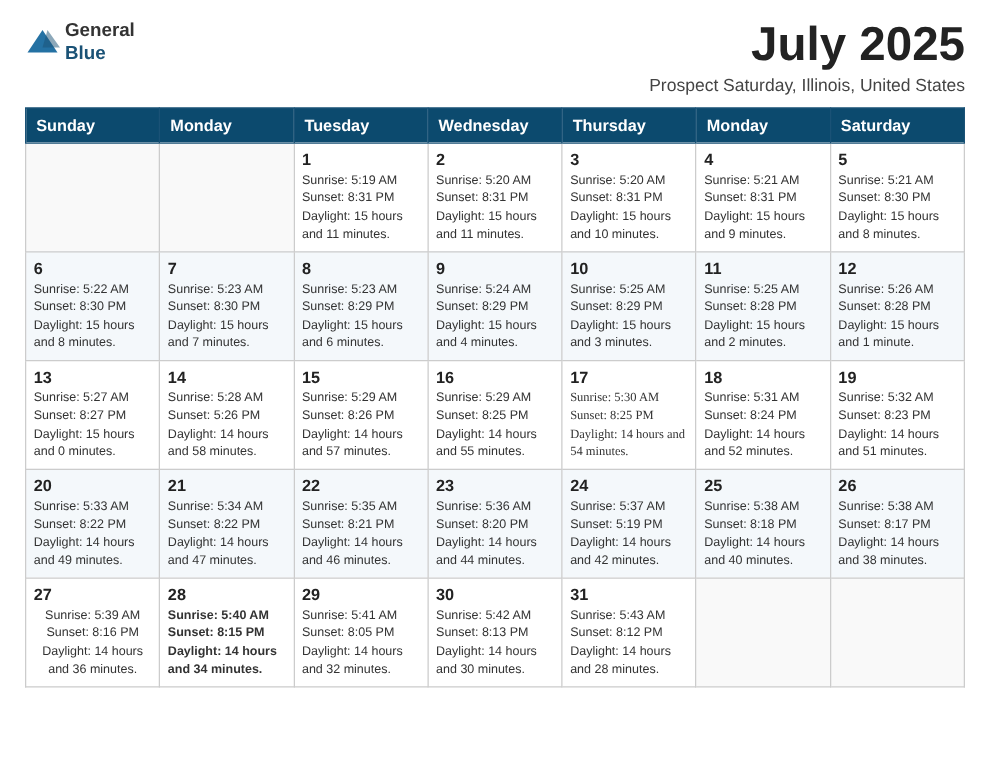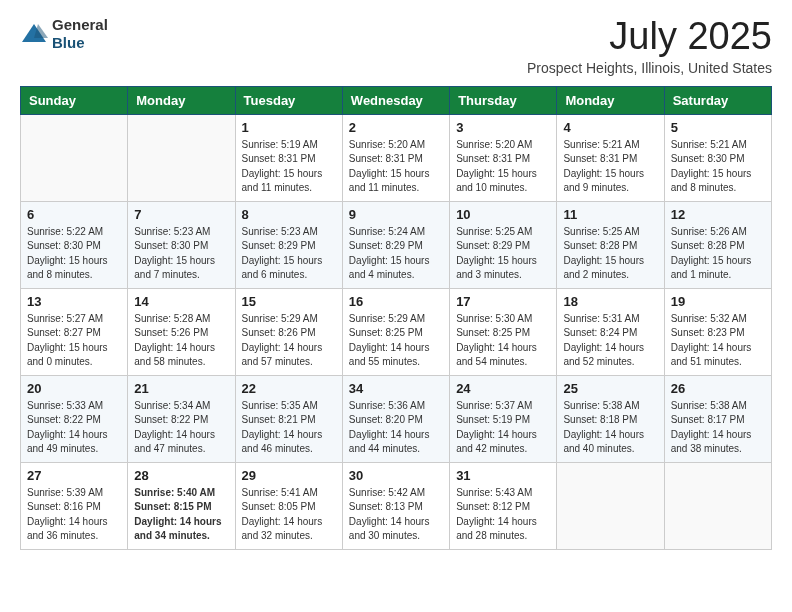--- a/index.html
+++ b/index.html
@@ -30,36 +30,36 @@
     .logo-blue { color: #1a5276; }
     .logo-icon {
       width: 28px;
       height: 28px;
     }
     .title-block {
       text-align: right;
     }
     .month-title {
       font-size: 38px;
-      font-weight: normal;
+      font-weight: bold;
       color: #222;
       line-height: 1.1;
     }
     .location {
       font-size: 14px;
       color: #444;
       margin-top: 2px;
     }
     .calendar {
       width: 100%;
       border-collapse: collapse;
       border: 1px solid #bbb;
     }
     .calendar th {
-      background: #15803d;
+      background: #0c4a6e;
       color: #fff;
       font-size: 13px;
       font-weight: bold;
       padding: 6px 8px;
       text-align: left;
       border: 1px solid #1a5276;
     }
     .calendar td {
       vertical-align: top;
       border: 1px solid #ccc;
@@ -97,21 +97,21 @@
       <polygon points="14,4 26,22 2,22" fill="#2471a3"></polygon>
       <polygon points="18,4 28,18 14,18" fill="#1a5276" opacity="0.5"></polygon>
     </svg>
     <div class="logo-text">
       <div class="logo-general">General</div>
       <div class="logo-blue">Blue</div>
     </div>
   </div>
   <div class="title-block">
     <div class="month-title">July 2025</div>
-    <div class="location">Prospect Heights, Illinois, United States</div>
+    <div class="location">Prospect Saturday, Illinois, United States</div>
   </div>
 </div>
 
 <table class="calendar">
   <thead>
     <tr id="header-row">
         <th>Sunday</th>
         <th>Monday</th>
         <th>Tuesday</th>
         <th>Wednesday</th>
@@ -219,21 +219,21 @@
 Daylight: 14 hours and 57 minutes.</div>
         </td>
         <td>
           <span class="day-number">16</span>
           <div class="day-info" style="white-space: pre-line;">Sunrise: 5:29 AM
 Sunset: 8:25 PM
 Daylight: 14 hours and 55 minutes.</div>
         </td>
         <td>
           <span class="day-number">17</span>
-          <div class="day-info" style="white-space: pre-line;">Sunrise: 5:30 AM
+          <div class="day-info" style="white-space: pre-line; font-family: Liberation Serif, serif;">Sunrise: 5:30 AM
 Sunset: 8:25 PM
 Daylight: 14 hours and 54 minutes.</div>
         </td>
         <td>
           <span class="day-number">18</span>
           <div class="day-info" style="white-space: pre-line;">Sunrise: 5:31 AM
 Sunset: 8:24 PM
 Daylight: 14 hours and 52 minutes.</div>
         </td>
         <td>
@@ -256,21 +256,21 @@
 Sunset: 8:22 PM
 Daylight: 14 hours and 47 minutes.</div>
         </td>
         <td>
           <span class="day-number">22</span>
           <div class="day-info" style="white-space: pre-line;">Sunrise: 5:35 AM
 Sunset: 8:21 PM
 Daylight: 14 hours and 46 minutes.</div>
         </td>
         <td>
-          <span class="day-number">34</span>
+          <span class="day-number">23</span>
           <div class="day-info" style="white-space: pre-line;">Sunrise: 5:36 AM
 Sunset: 8:20 PM
 Daylight: 14 hours and 44 minutes.</div>
         </td>
         <td>
           <span class="day-number">24</span>
           <div class="day-info" style="white-space: pre-line;">Sunrise: 5:37 AM
 Sunset: 5:19 PM
 Daylight: 14 hours and 42 minutes.</div>
         </td>
@@ -283,21 +283,21 @@
         <td>
           <span class="day-number">26</span>
           <div class="day-info" style="white-space: pre-line;">Sunrise: 5:38 AM
 Sunset: 8:17 PM
 Daylight: 14 hours and 38 minutes.</div>
         </td>
       </tr>
       <tr>
         <td>
           <span class="day-number">27</span>
-          <div class="day-info" style="white-space: pre-line;">Sunrise: 5:39 AM
+          <div class="day-info" style="white-space: pre-line; text-align: center;">Sunrise: 5:39 AM
 Sunset: 8:16 PM
 Daylight: 14 hours and 36 minutes.</div>
         </td>
         <td>
           <span class="day-number">28</span>
           <div class="day-info" style="white-space: pre-line; font-weight: bold;">Sunrise: 5:40 AM
 Sunset: 8:15 PM
 Daylight: 14 hours and 34 minutes.</div>
         </td>
         <td>

